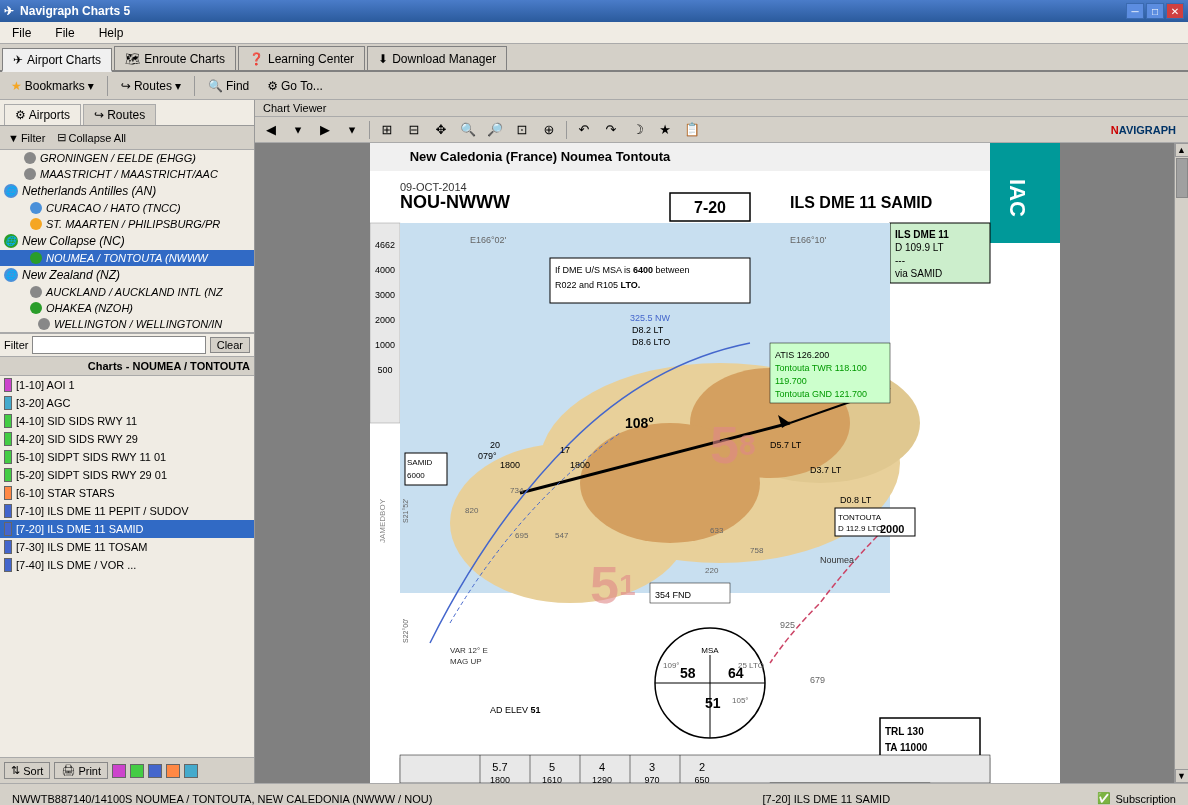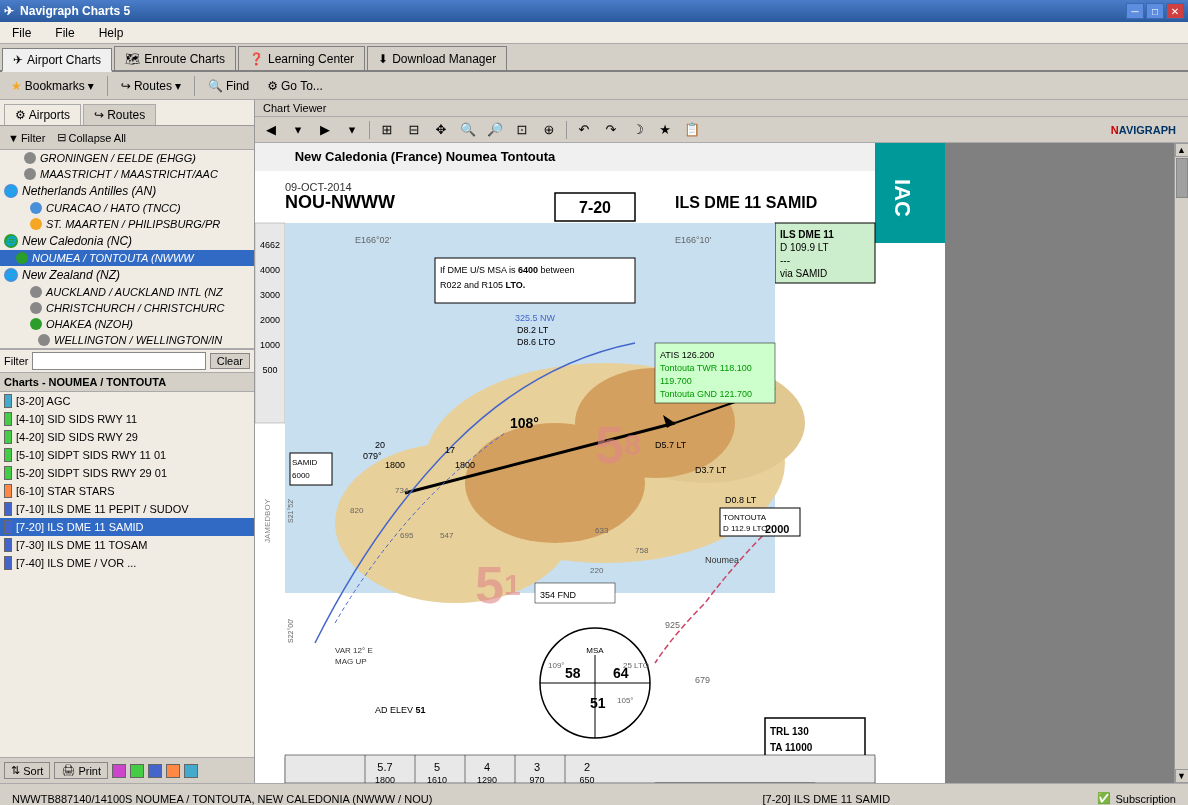--- a/index.html
+++ b/index.html
@@ -87,21 +87,21 @@
     .airport-icon.green { background: #2a9d2a; }
     .airport-icon.yellow { background: #f5a623; }
 
     
     #filter-bar { display: flex; align-items: center; gap: 4px; padding: 2px 4px; border-top: 1px solid #aaa; border-bottom: 1px solid #aaa; font-size: 11px; }
     #filter-input { flex: 1; height: 18px; border: 1px solid #888; padding: 0 3px; font-size: 11px; }
     #filter-clear { padding: 1px 6px; font-size: 11px; cursor: pointer; background: #d4d0c8; border: 1px solid #888; }
 
     
     #charts-section { flex: 1; display: flex; flex-direction: column; min-height: 0; }
-    #charts-header { font-size: 11px; font-weight: bold; padding: 3px 4px; background: #d4d0c8; border-bottom: 1px solid #aaa; }
+    #charts-header { font-size: 11px; font-weight: bold; padding: 3px 4px; background: #d4d0c8; border-bottom: 1px solid #aaa; text-align: right; }
     #charts-list { flex: 1; overflow-y: auto; }
     .chart-item { display: flex; align-items: center; gap: 4px; padding: 2px 4px; cursor: pointer; font-size: 11px; }
     .chart-item.selected { background: #316ac5; color: white; }
     .chart-color-bar { width: 8px; height: 14px; border: 1px solid #666; }
 
     
     #left-bottom { display: flex; align-items: center; height: 26px; padding: 2px 4px; gap: 4px; border-top: 1px solid #aaa; background: #d4d0c8; }
     .left-bottom-btn { display: flex; align-items: center; gap: 3px; padding: 1px 6px; font-size: 11px; cursor: pointer; background: #d4d0c8; border: 1px solid #888; }
     .color-box { width: 14px; height: 14px; border: 1px solid #666; cursor: pointer; }
 
@@ -110,21 +110,21 @@
     #left-panel ::-webkit-scrollbar-track { background: #d4d0c8; }
     #left-panel ::-webkit-scrollbar-thumb { background: #a0a0a0; border: 1px solid #888; }
 
     
     #right-panel { flex: 1; display: flex; flex-direction: column; background: #808080; }
     #chart-viewer-header { background: #d4d0c8; border-bottom: 1px solid #aaa; padding: 2px 8px; font-size: 11px; }
     #chart-toolbar { display: flex; align-items: center; height: 28px; padding: 0 4px; gap: 3px; background: #d4d0c8; border-bottom: 1px solid #aaa; }
     .chart-tool-btn { width: 24px; height: 22px; display: flex; align-items: center; justify-content: center; cursor: pointer; background: #d4d0c8; border: 1px solid transparent; font-size: 13px; }
     .chart-tool-sep { width: 1px; height: 18px; background: #999; margin: 0 2px; }
 
-    #chart-canvas { flex: 1; overflow: auto; display: flex; align-items: center; justify-content: flex-start; background: #808080; position: relative; }
+    #chart-canvas { flex: 1; overflow: auto; display: flex; align-items: center; justify-content: center; background: #808080; position: relative; }
 
     
     #chart-content { width: 690px; min-height: 640px; background: white; position: relative; overflow: hidden; }
 
     
     #status-bar { display: flex; align-items: center; height: 30px; background: #d4d0c8; border-top: 1px solid #aaa; font-size: 11px; padding: 0 12px; }
     #status-left { flex: 1; }
     #status-center { flex: 1; text-align: center; }
     #status-right { display: flex; align-items: center; gap: 4px; }
 
@@ -249,58 +249,58 @@
         <div class="airport-icon blue"></div>
         <span>CURACAO / HATO (TNCC)</span>
       </div>
       <div class="airport-item" style="padding-left: 30px;">
         <div class="airport-icon yellow"></div>
         <span>ST. MAARTEN / PHILIPSBURG/PR</span>
       </div>
 
       <div class="group-header">
         <div class="group-icon green">🌐</div>
-        <span>New Caledonia (NC)</span>
-      </div>
-      <div class="airport-item selected" style="padding-left: 16px;">
+        <span>New Collapse (NC)</span>
+      </div>
+      <div class="airport-item selected" style="padding-left: 30px;">
         <div class="airport-icon green"></div>
         <span>NOUMEA / TONTOUTA (NWWW</span>
       </div>
 
       <div class="group-header">
         <div class="group-icon blue">🌐</div>
         <span>New Zealand (NZ)</span>
       </div>
       <div class="airport-item" style="padding-left: 30px;">
         <div class="airport-icon gray"></div>
         <span>AUCKLAND / AUCKLAND INTL (NZ</span>
-      </div>
-      <div class="airport-item" style="padding-left: 30px;">
-        <div class="airport-icon gray"></div>
-        <span>CHRISTCHURCH / CHRISTCHURC</span>
       </div>
       <div class="airport-item" style="padding-left: 30px;">
         <div class="airport-icon green"></div>
         <span>OHAKEA (NZOH)</span>
       </div>
       <div class="airport-item" style="padding-left: 38px;">
         <div class="airport-icon gray"></div>
         <span>WELLINGTON / WELLINGTON/IN</span>
       </div>
     </div>
 
     <div id="filter-bar">
       <span>Filter</span>
       <input id="filter-input" type="text" style="">
       <button id="filter-clear">Clear</button>
     </div>
 
     <div id="charts-section">
       <div id="charts-header">Charts - NOUMEA / TONTOUTA</div>
       <div id="charts-list">
+        <div class="chart-item">
+          <div class="chart-color-bar" style="background: #cc44cc;"></div>
+          <span>[1-10] AOI 1</span>
+        </div>
         <div class="chart-item">
           <div class="chart-color-bar" style="background: #44aacc;"></div>
           <span>[3-20] AGC</span>
         </div>
         <div class="chart-item">
           <div class="chart-color-bar" style="background: #44cc44;"></div>
           <span>[4-10] SID SIDS RWY 11</span>
         </div>
         <div class="chart-item">
           <div class="chart-color-bar" style="background: #44cc44;"></div>

